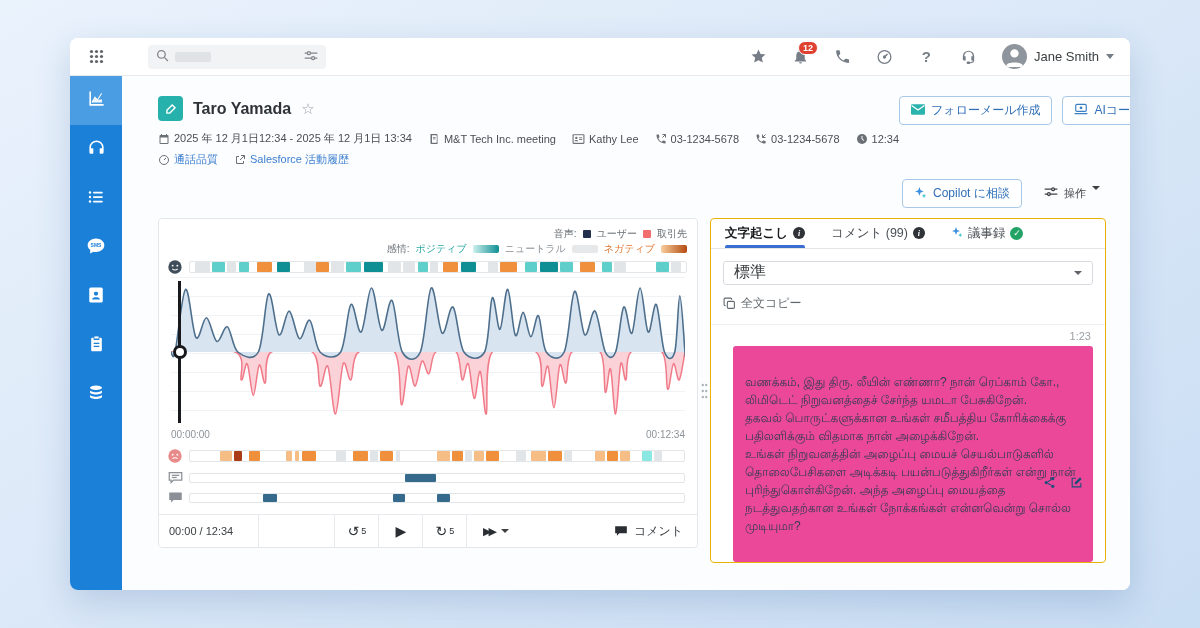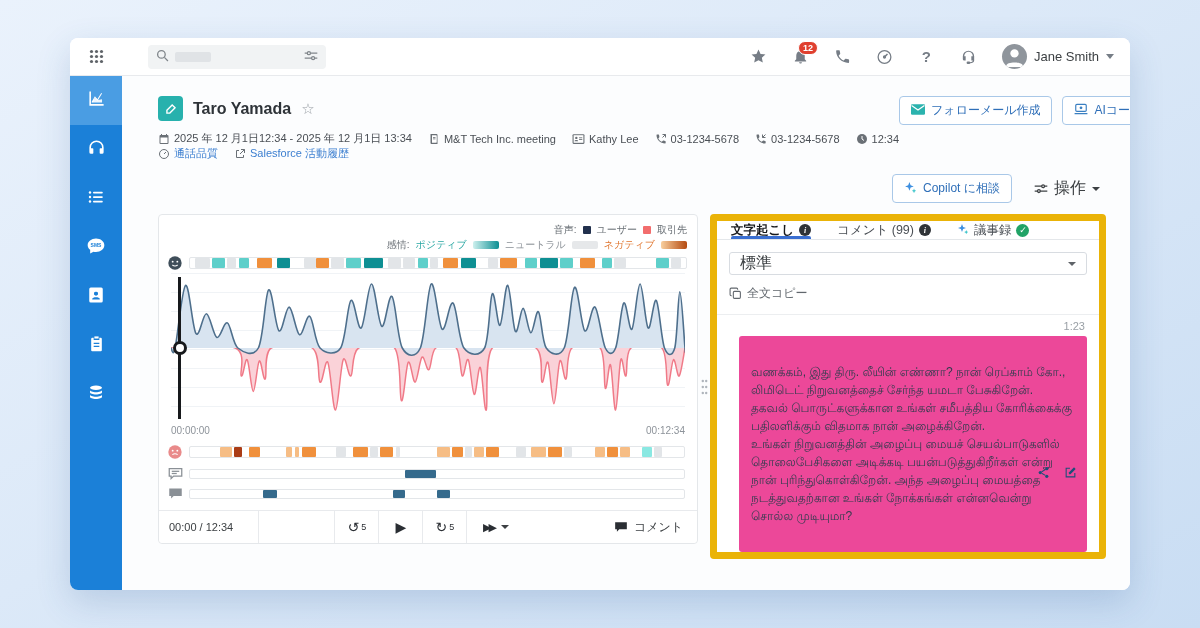--- a/index.html
+++ b/index.html
@@ -49,41 +49,41 @@
   .contact-head { display:flex; justify-content:space-between; align-items:flex-start; }
   .title-row { display:flex; align-items:center; gap:10px; }
   .edit-chip { width:25px; height:25px; border-radius:4px; background:#27b1ad;
     display:flex; align-items:center; justify-content:center; cursor:pointer; }
   .contact-name { font-size:16px; font-weight:bold; color:#2e3338; }
   .fav-star { color:#9aa0a6; font-size:15px; cursor:pointer; }
   .meta-row { display:flex; align-items:center; gap:16px; margin-top:10px;
     font-size:11px; color:#4a4f55; white-space:nowrap; }
   .meta-item { display:flex; align-items:center; gap:4px; color:#4a4f55; }
   .meta-item svg { color:#6a7076; }
-  .links-row { display:flex; align-items:center; gap:16px; margin-top:0; font-size:11px; }
+  .links-row { display:flex; align-items:center; gap:16px; margin-top:6px; font-size:11px; }
   .link-item { display:flex; align-items:center; gap:4px; color:#3c7fd0; cursor:pointer; }
   .link-item svg { color:#6a7076; }
   .head-actions { display:flex; gap:10px; }
   .btn-outline { display:flex; align-items:center; gap:6px; background:#fff;
     border:1px solid #a9c8e8; color:#2f6fb8; font-size:12px; padding:5px 11px;
     border-radius:4px; cursor:pointer; white-space:nowrap; }
 
   
   .toolbar-row { display:flex; justify-content:flex-end; align-items:center; gap:16px; margin-top:12px; }
-  .ops-btn { display:flex; align-items:center; gap:6px; font-size:16px; color:#3c4043;
+  .ops-btn { display:flex; gap:6px; font-size:11px; color:#3c4043;
     cursor:pointer; padding:5px 6px; }
   .caret-sm { width:0; height:0; border-left:4px solid transparent; border-right:4px solid transparent;
     border-top:4px solid #3c4043; }
 
   
   .panels { display:flex; margin-top:10px; }
   .left-card { width:540px; min-width:540px; height:330px; background:#fff;
     border:1px solid #e4e7ea; border-radius:4px; position:relative; }
   .divider { width:12px; display:flex; align-items:center; justify-content:center; cursor:col-resize; }
-  .right-card { flex:1; height:345px; background:#fff; border:7px solid #eab308;
+  .right-card { flex:1; height:345px; background:#fff; border:1px solid #eab308;
     border-radius:4px; overflow:hidden; display:flex; flex-direction:column; min-width:0; }
 
   
   .legend { padding:7px 10px 0 0; font-size:10px; color:#6a7076; text-align:right; line-height:15px; }
   .legend-row { display:flex; justify-content:flex-end; align-items:center; gap:6px; }
   .sq { width:8px; height:8px; display:inline-block; border-radius:1px; }
   .pill { width:26px; height:8px; display:inline-block; border-radius:2px; }
   .lg-pos { color:#2aa7a3; } .lg-neu { color:#8a9096; } .lg-neg { color:#e0762f; }
 
   

